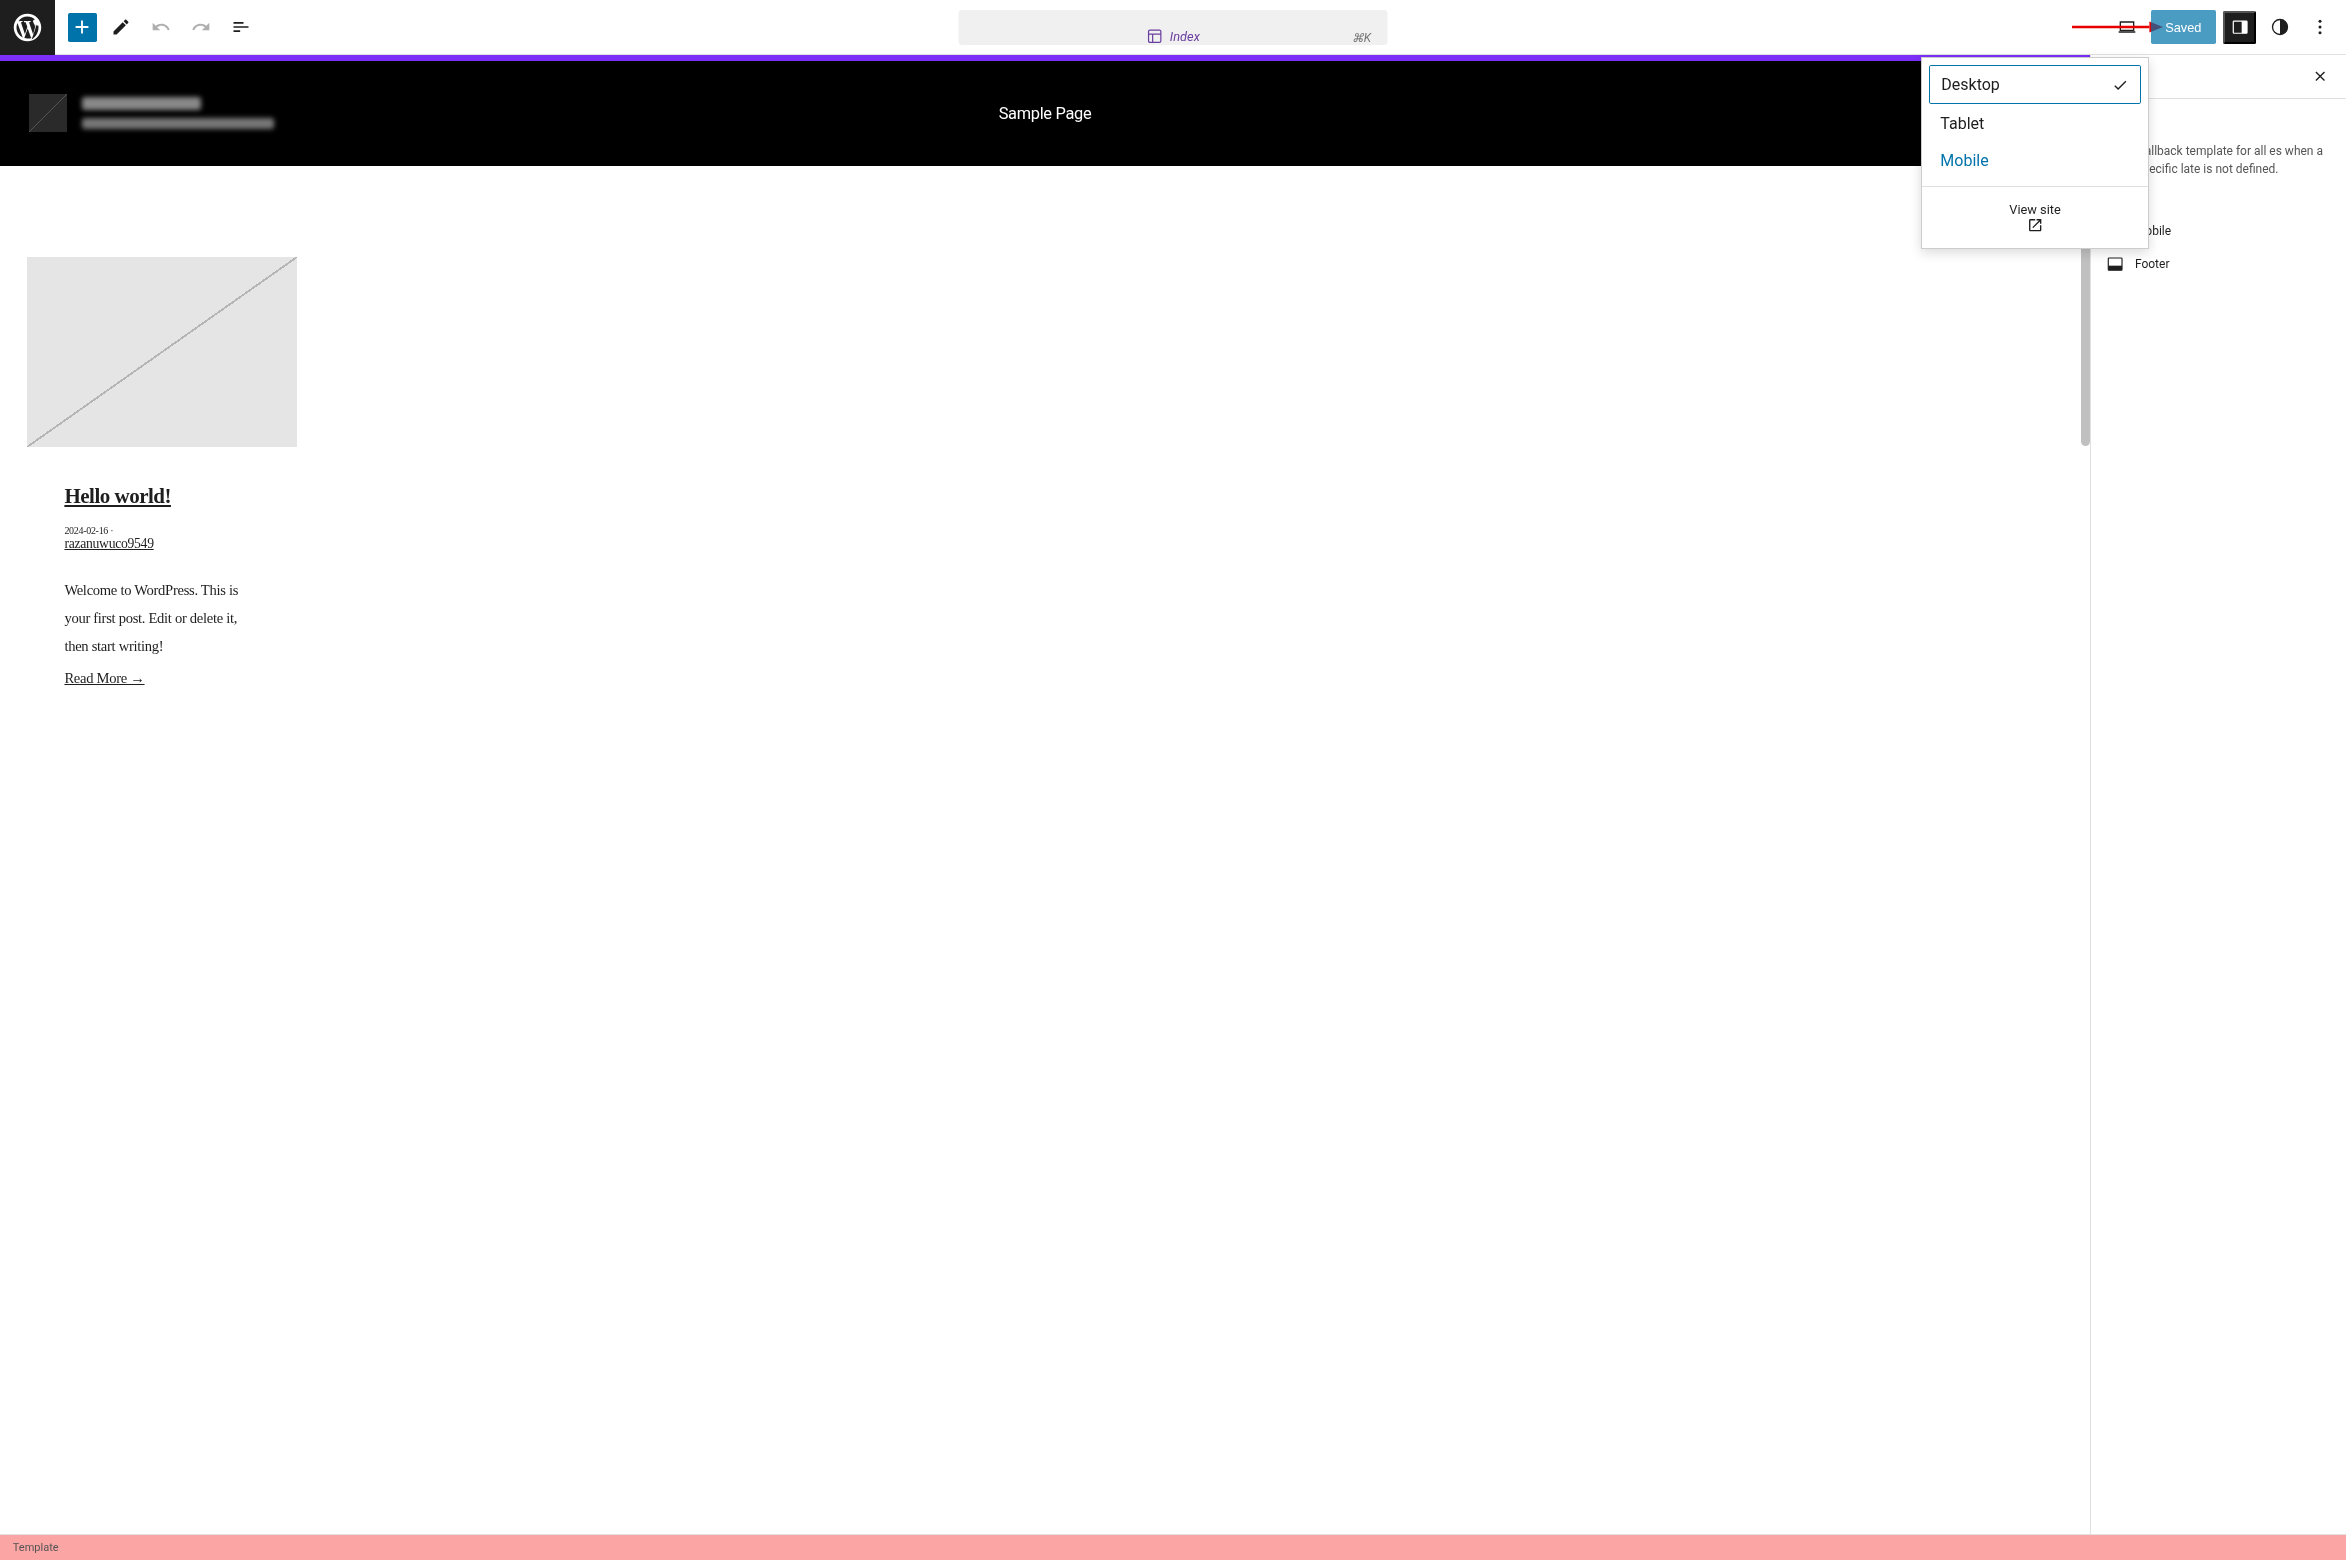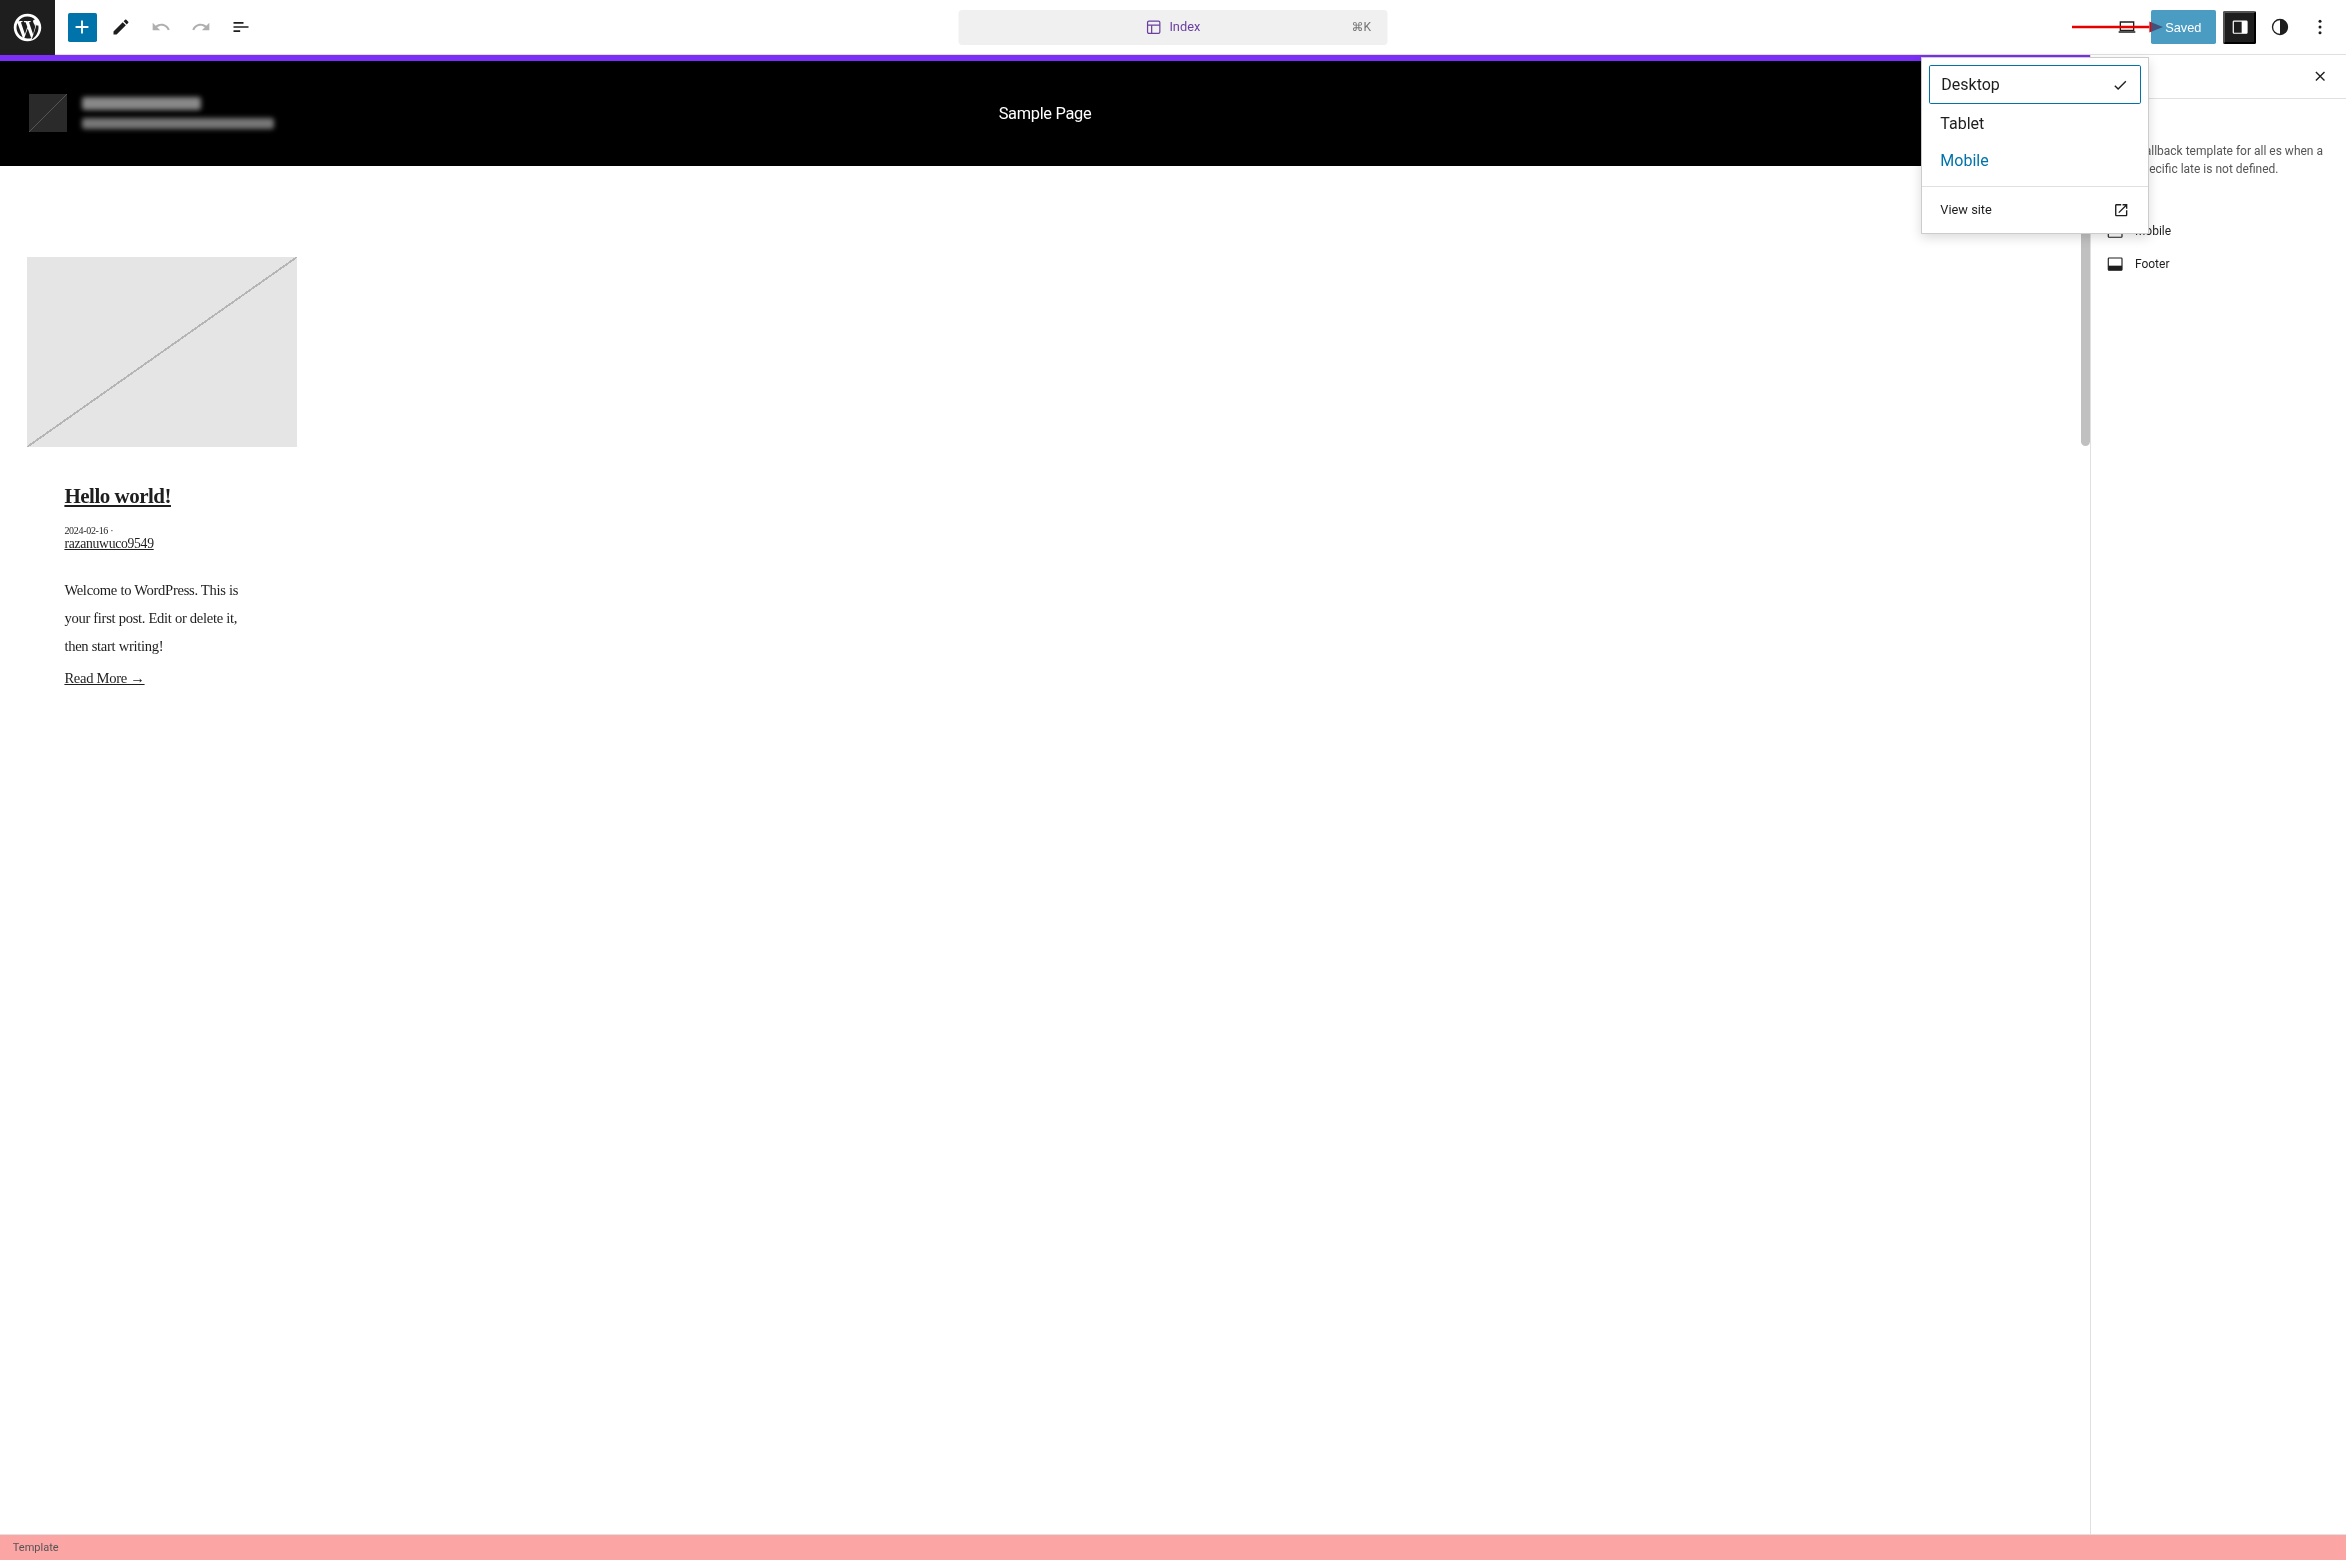--- a/index.html
+++ b/index.html
@@ -7,21 +7,21 @@
     
     .topbar { display: flex; align-items: center; height: 55px; border-bottom: 0.9px solid #e0e0e0; background: #fff; }
     .wp-logo { width: 55px; height: 55px; background: #1e1e1e; display: flex; align-items: center; justify-content: center; }
     .wp-logo svg { width: 33px; height: 33px; }
     .toolbar-left { display: flex; align-items: center; gap: 7.3px; padding: 0 12.8px; }
     .btn-icon { width: 33px; height: 33px; display: flex; align-items: center; justify-content: center; border: none; background: transparent; border-radius: 1.8px; cursor: pointer; }
     .btn-add { background: #0073aa; color: #fff; border-radius: 1.8px; width: 29px; height: 29px; }
     .btn-add svg { fill: #fff; }
     .btn-icon.disabled { opacity: 0.35; }
     
-    .center-pill { position: absolute; left: 50%; transform: translateX(-50%); display: flex; align-items: center; background: #f0f0f0; border-radius: 3.7px; height: 35px; padding: 0 16.4px; width: 429px; justify-content: center; gap: 11px; }
+    .center-pill { position: absolute; left: 50%; transform: translateX(-50%); display: flex; align-items: flex-end; background: #f0f0f0; border-radius: 3.7px; height: 35px; padding: 0 16.4px; width: 429px; justify-content: center; gap: 11px; font-style: italic; }
     .center-pill-left { display: flex; align-items: center; gap: 7.3px; }
     .center-pill-label { color: #6b3fa0; font-weight: 400; font-size: 12.8px; }
     .center-shortcut { position: absolute; right: 16.4px; color: #757575; font-size: 12px; }
     
     .toolbar-right { margin-left: auto; display: flex; align-items: center; gap: 7.3px; padding-right: 9.1px; position: relative; }
     .red-arrow { position: absolute; right: 183px; top: 50%; transform: translateY(-50%); }
     .btn-saved { background: #0073aa; color: #fff; border: none; padding: 9.1px 14.6px; border-radius: 1.8px; font-size: 12.8px; opacity: 0.7; cursor: default; }
     .btn-dark { background: #1e1e1e; color: #fff; width: 33px; height: 33px; display: flex; align-items: center; justify-content: center; border-radius: 1.8px; }
     
     .main { display: flex; height: calc(100vh - 55px - 25.6px); position: relative; }
@@ -55,21 +55,21 @@
     .desc-text { font-size: 12px; line-height: 1.5; color: #555; }
     .section-label { font-size: 10px; text-transform: uppercase; color: #757575; margin-top: 16.4px; margin-bottom: 9.1px; letter-spacing: 0.3px; }
     .area-item { display: flex; align-items: center; gap: 11px; padding: 7.3px 0; font-size: 12px; }
     
     .dropdown { position: absolute; top: 57px; right: 197px; width: 228px; background: #fff; border: 0.9px solid #ccc; box-shadow: 0 3.7px 11px rgba(0,0,0,0.15); z-index: 100; }
     .dropdown-pad { padding: 7.3px; }
     .dd-item { display: flex; align-items: center; justify-content: space-between; padding: 9.1px 11px; font-size: 16px; cursor: pointer; border-radius: 1.8px; }
     .dd-item.selected { border: 1.4px solid #0073aa; }
     .dd-item.mobile { color: #0073aa; }
     .dd-divider { height: 0.9px; background: #e0e0e0; margin: 0; }
-    .dd-bottom { display: flex; align-items: center; justify-content: space-between; padding: 14.6px 18.3px; font-size: 12.8px; }
+    .dd-bottom { display: flex; align-items: center; justify-content: space-between; padding: 14.6px 18.3px; font-size: 12.8px; flex-direction: column; }
     
     .scrollbar-fake { position: absolute; right: 0; top: 172px; width: 9.1px; height: 219px; background: #c0c0c0; border-radius: 4.6px; }
     
     .footer { position: fixed; bottom: 0; left: 0; right: 0; height: 25.6px; background: #fca5a5; border-top: 0.9px solid #e0e0e0; display: flex; align-items: center; padding: 0 12.8px; font-size: 11px; color: #555; }
     
     svg { display: block; }
   </style>
 </head>
 <body>
 

